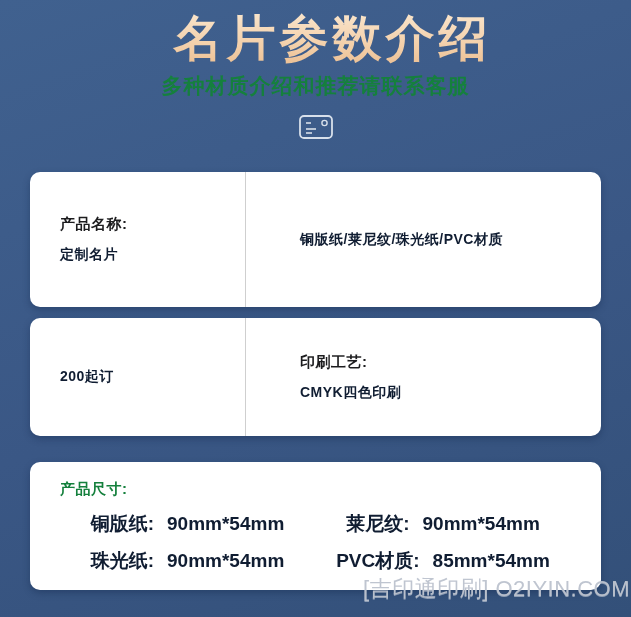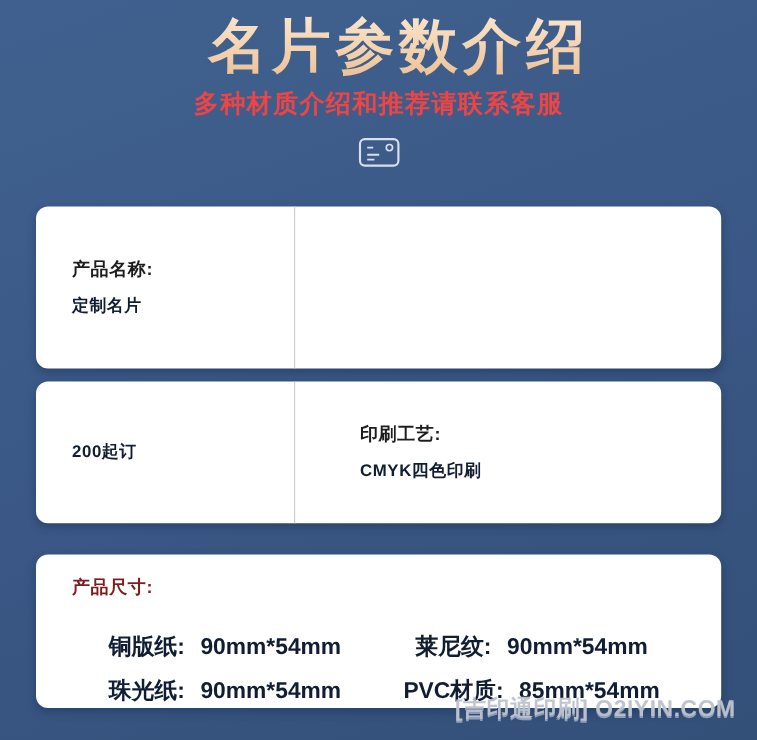--- a/index.html
+++ b/index.html
@@ -17,21 +17,21 @@
     text-align: center;
     font-size: 49px; font-weight: 800; letter-spacing: 4px;
     background: linear-gradient(180deg, #fbe9d2 0%, #f2cda6 65%, #e9bb8e 100%);
     -webkit-background-clip: text; background-clip: text;
     -webkit-text-fill-color: transparent; color: transparent;
   }
   .subtitle {
     position: absolute; top: 72px; left: 0; width: 100%;
     text-align: center;
     font-size: 21px; font-weight: 700; letter-spacing: 1px;
-    color: #ef4444;
+    color: #15803d;
   }
   .header-icon {
     position: absolute; top: 112px; left: 0; width: 100%;
     display: flex; justify-content: center;
   }
 
   
   .card {
     position: absolute; left: 30px; width: 571px;
     background: #ffffff; border-radius: 10px;
@@ -58,37 +58,37 @@
     font-size: 15px; font-weight: 700; color: #1d1d1f;
     margin-bottom: 12px; letter-spacing: 0.5px;
   }
   .field-value {
     font-size: 14px; font-weight: 700; color: #101d32;
     letter-spacing: 0.5px;
   }
 
   
   .sizes-label {
-    font-size: 15px; font-weight: 700; color: #7f1d1d;
-    margin-bottom: 27px; letter-spacing: 0.5px;
+    font-size: 15px; font-weight: 700; color: #15803d;
+    margin-bottom: 12px; letter-spacing: 0.5px;
   }
   .sizes-grid {
     display: grid;
     grid-template-columns: 255px 1fr;
     row-gap: 11px;
   }
   .size-item {
     display: flex; align-items: baseline; gap: 13px;
     font-size: 19px; font-weight: 700; color: #101d32; justify-content: center;
   }
 
   
   .watermark {
-    position: absolute; right: 18px; bottom: 13px;
-    font-size: 19px; font-weight: 700; letter-spacing: 0.5px;
+    position: absolute; right: 1px; bottom: 13px;
+    font-size: 22px; font-weight: 400; letter-spacing: 0.5px;
     color: rgba(188, 194, 205, 0.95);
     text-shadow: 0 1px 0 rgba(255, 255, 255, 0.45);
     white-space: nowrap;
   }
 </style>
 </head>
 <body>
 
 <div class="title">名片参数介绍</div>
 <div class="subtitle">多种材质介绍和推荐请联系客服</div>
@@ -102,20 +102,21 @@
   </svg>
 </div>
 
 <div class="card row card-row1">
   <div class="cell cell-left">
     <div class="field-label">产品名称:</div>
     <div class="field-value">定制名片</div>
   </div>
   <div class="divider"></div>
   <div class="cell cell-right">
+    <div class="field-value">铜版纸/莱尼纹/珠光纸/PVC材质</div>
   </div>
 </div>
 
 <div class="card row card-row2">
   <div class="cell cell-left">
     <div class="field-value">200起订</div>
   </div>
   <div class="divider"></div>
   <div class="cell cell-right">
     <div class="field-label">印刷工艺:</div>

